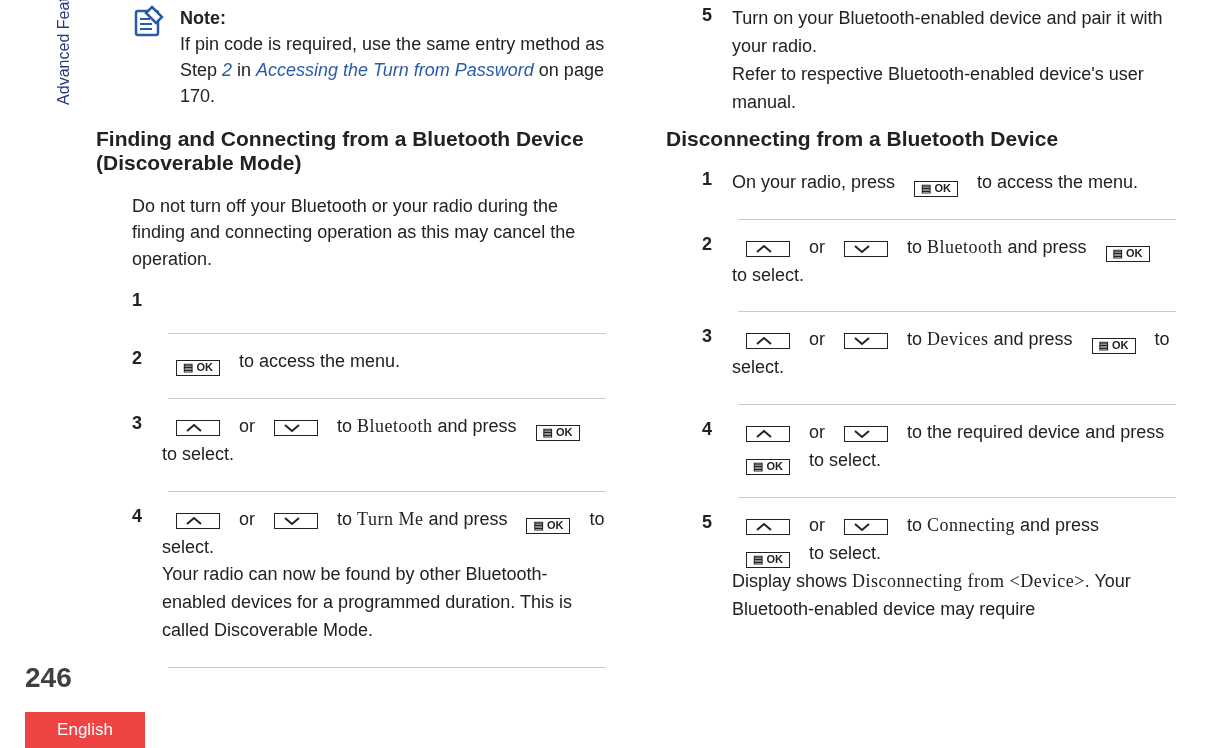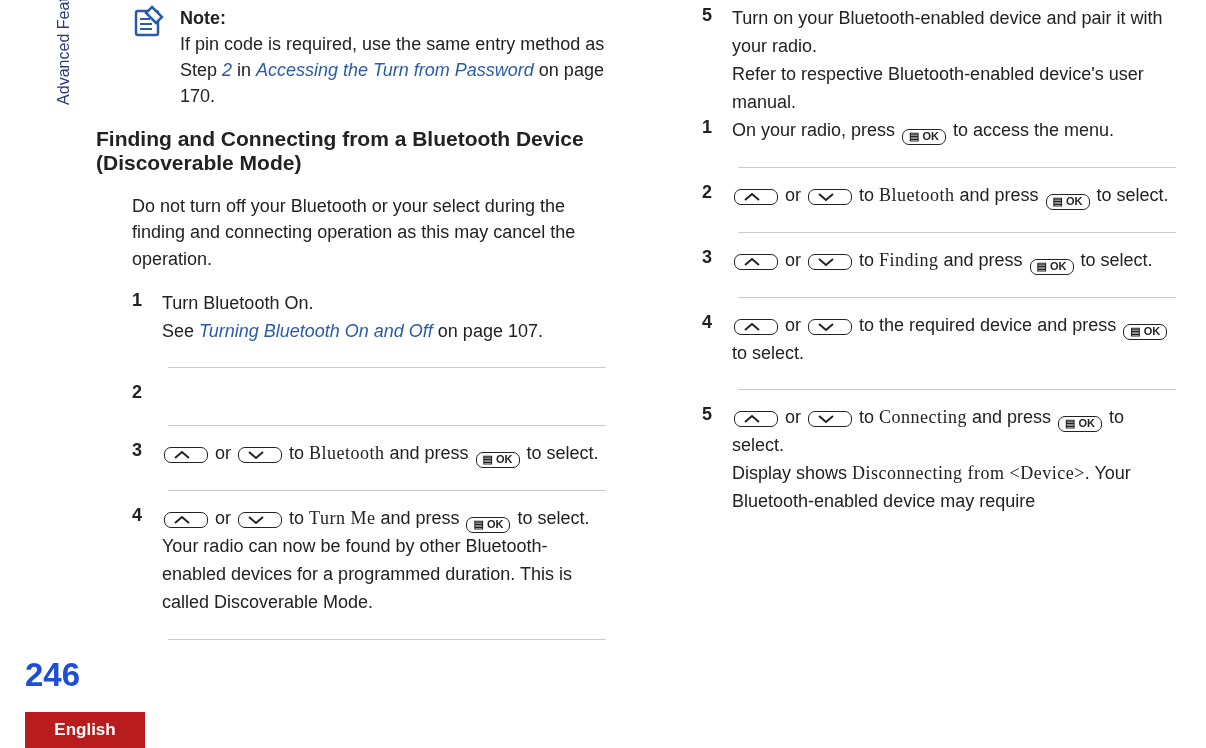--- a/index.html
+++ b/index.html
@@ -33,37 +33,36 @@
     font-size: 16px;
     color: #2a3a7a;
     white-space: nowrap;
     width: 430px;
     text-align: center;
   }
   .page-num {
     position: absolute;
     left: 25px;
     bottom: 54px;
-    font-size: 33px;
+    font-size: 28px;
     font-weight: bold;
-    color: #1d4ed8;
+    color: #404040;
   }
   .lang-tab {
     position: absolute;
     left: 25px;
     bottom: 0;
     width: 120px;
     height: 36px;
-    background: #b91c1c;
+    background: #ef4444;
     color: #fff;
     display: flex;
     align-items: center;
     justify-content: center;
     font-size: 17px;
-    font-weight: bold;
   }
 
   .link { color: #2a5ba8; font-style: italic; }
   .mono { font-family: Liberation Serif, serif; letter-spacing: 0.5px; }
 
   .note-block { display:flex; gap:14px; margin: 0 0 18px 36px; justify-content: flex-end; }
   .note-icon svg { flex:none; }
   .note-body { line-height:1.45; }
 
   h3.section { font-size:21px; font-weight:bold; margin:10px 0 18px 0; }
@@ -73,29 +72,29 @@
   ol.steps > li { margin:0 0 22px 0; }
   .step-row { display:flex; gap:16px; }
   .step-num { font-weight:bold; min-width:14px; }
   .step-body { line-height:1.55; }
   hr.sep { border:none; border-top:1px solid #ccc; margin:6px 0 14px 36px; }
 
   .key {
     display:inline-block;
     vertical-align: -4px;
     border:1.8px solid #222;
-    border-radius:7px;
+    border-radius:0;
     padding:1px 6px 2px 6px;
     font-size:11px;
     font-weight:bold;
     line-height:1;
     font-family: Arial, sans-serif;
     min-width:26px;
     text-align:center;
-    margin:0 2px;
+    margin:0 14px;
   }
   .key.arrow { padding:2px 8px; }
   .key.arrow svg { display:block; }
 </style>
 </head>
 <body>
 
 <div class="side-tab">Advanced Features in Connect Plus Mode</div>
 <div class="page-num">246</div>
 <div class="lang-tab">English</div>
@@ -112,33 +111,33 @@
         <line x1="8" y1="24" x2="20" y2="24" stroke="#2a5ba8" stroke-width="2"></line>
       </svg>
     </span>
     <div class="note-body">
       <b>Note:</b><br>
       <span>If pin code is required, use the same entry method as Step </span><span class="link">2</span><span> in </span><span class="link">Accessing the Turn from Password</span><span> on page 170.</span>
     </div>
   </div>
 
   <h3 class="section">Finding and Connecting from a Bluetooth Device (Discoverable Mode)</h3>
-  <p class="intro">Do not turn off your Bluetooth or your select during the finding and connecting operation as this may cancel the operation.</p>
+  <p class="intro">Do not turn off your Bluetooth or your radio during the finding and connecting operation as this may cancel the operation.</p>
 
   <ol class="steps" id="stepsA">
       <li>
         <div class="step-row">
           <span class="step-num">1</span>
-          <div class="step-body">Turn Bluetooth On.<br><span>See </span><span class="link">Turning Bluetooth On and Off</span><span> on page 107.</span></div>
         </div>
       </li>
       <hr class="sep">
       <li>
         <div class="step-row">
           <span class="step-num">2</span>
+          <div class="step-body"><span class="key">▤ OK</span> to access the menu.</div>
         </div>
       </li>
       <hr class="sep">
       <li>
         <div class="step-row">
           <span class="step-num">3</span>
           <div class="step-body"><span class="key arrow"><svg width="18" height="10">
                 <path d="M2 8 L9 2 L16 8" fill="none" stroke="#222" stroke-width="2"></path>
               </svg></span> or <span class="key arrow"><svg width="18" height="10">
                 <path d="M2 2 L9 8 L16 2" fill="none" stroke="#222" stroke-width="2"></path>
@@ -158,20 +157,21 @@
       </li>
       <hr class="sep">
       <li>
         <div class="step-row">
           <span class="step-num">5</span>
           <div class="step-body">Turn on your Bluetooth-enabled device and pair it with your radio.<br>Refer to respective Bluetooth-enabled device's user manual.</div>
         </div>
       </li>
     </ol>
 
+  <h3 class="section">Disconnecting from a Bluetooth Device</h3>
 
   <ol class="steps" id="stepsB">
       <li>
         <div class="step-row">
           <span class="step-num">1</span>
           <div class="step-body">On your radio, press <span class="key">▤ OK</span> to access the menu.</div>
         </div>
       </li>
       <hr class="sep">
       <li>
@@ -185,21 +185,21 @@
         </div>
       </li>
       <hr class="sep">
       <li>
         <div class="step-row">
           <span class="step-num">3</span>
           <div class="step-body"><span class="key arrow"><svg width="18" height="10">
                 <path d="M2 8 L9 2 L16 8" fill="none" stroke="#222" stroke-width="2"></path>
               </svg></span> or <span class="key arrow"><svg width="18" height="10">
                 <path d="M2 2 L9 8 L16 2" fill="none" stroke="#222" stroke-width="2"></path>
-              </svg></span> to <span class="mono">Finding</span> and press <span class="key">▤ OK</span> to select.</div>
+              </svg></span> to <span class="mono">Devices</span> and press <span class="key">▤ OK</span> to select.</div>
         </div>
       </li>
       <hr class="sep">
       <li>
         <div class="step-row">
           <span class="step-num">4</span>
           <div class="step-body"><span class="key arrow"><svg width="18" height="10">
                 <path d="M2 8 L9 2 L16 8" fill="none" stroke="#222" stroke-width="2"></path>
               </svg></span> or <span class="key arrow"><svg width="18" height="10">
                 <path d="M2 2 L9 8 L16 2" fill="none" stroke="#222" stroke-width="2"></path>

